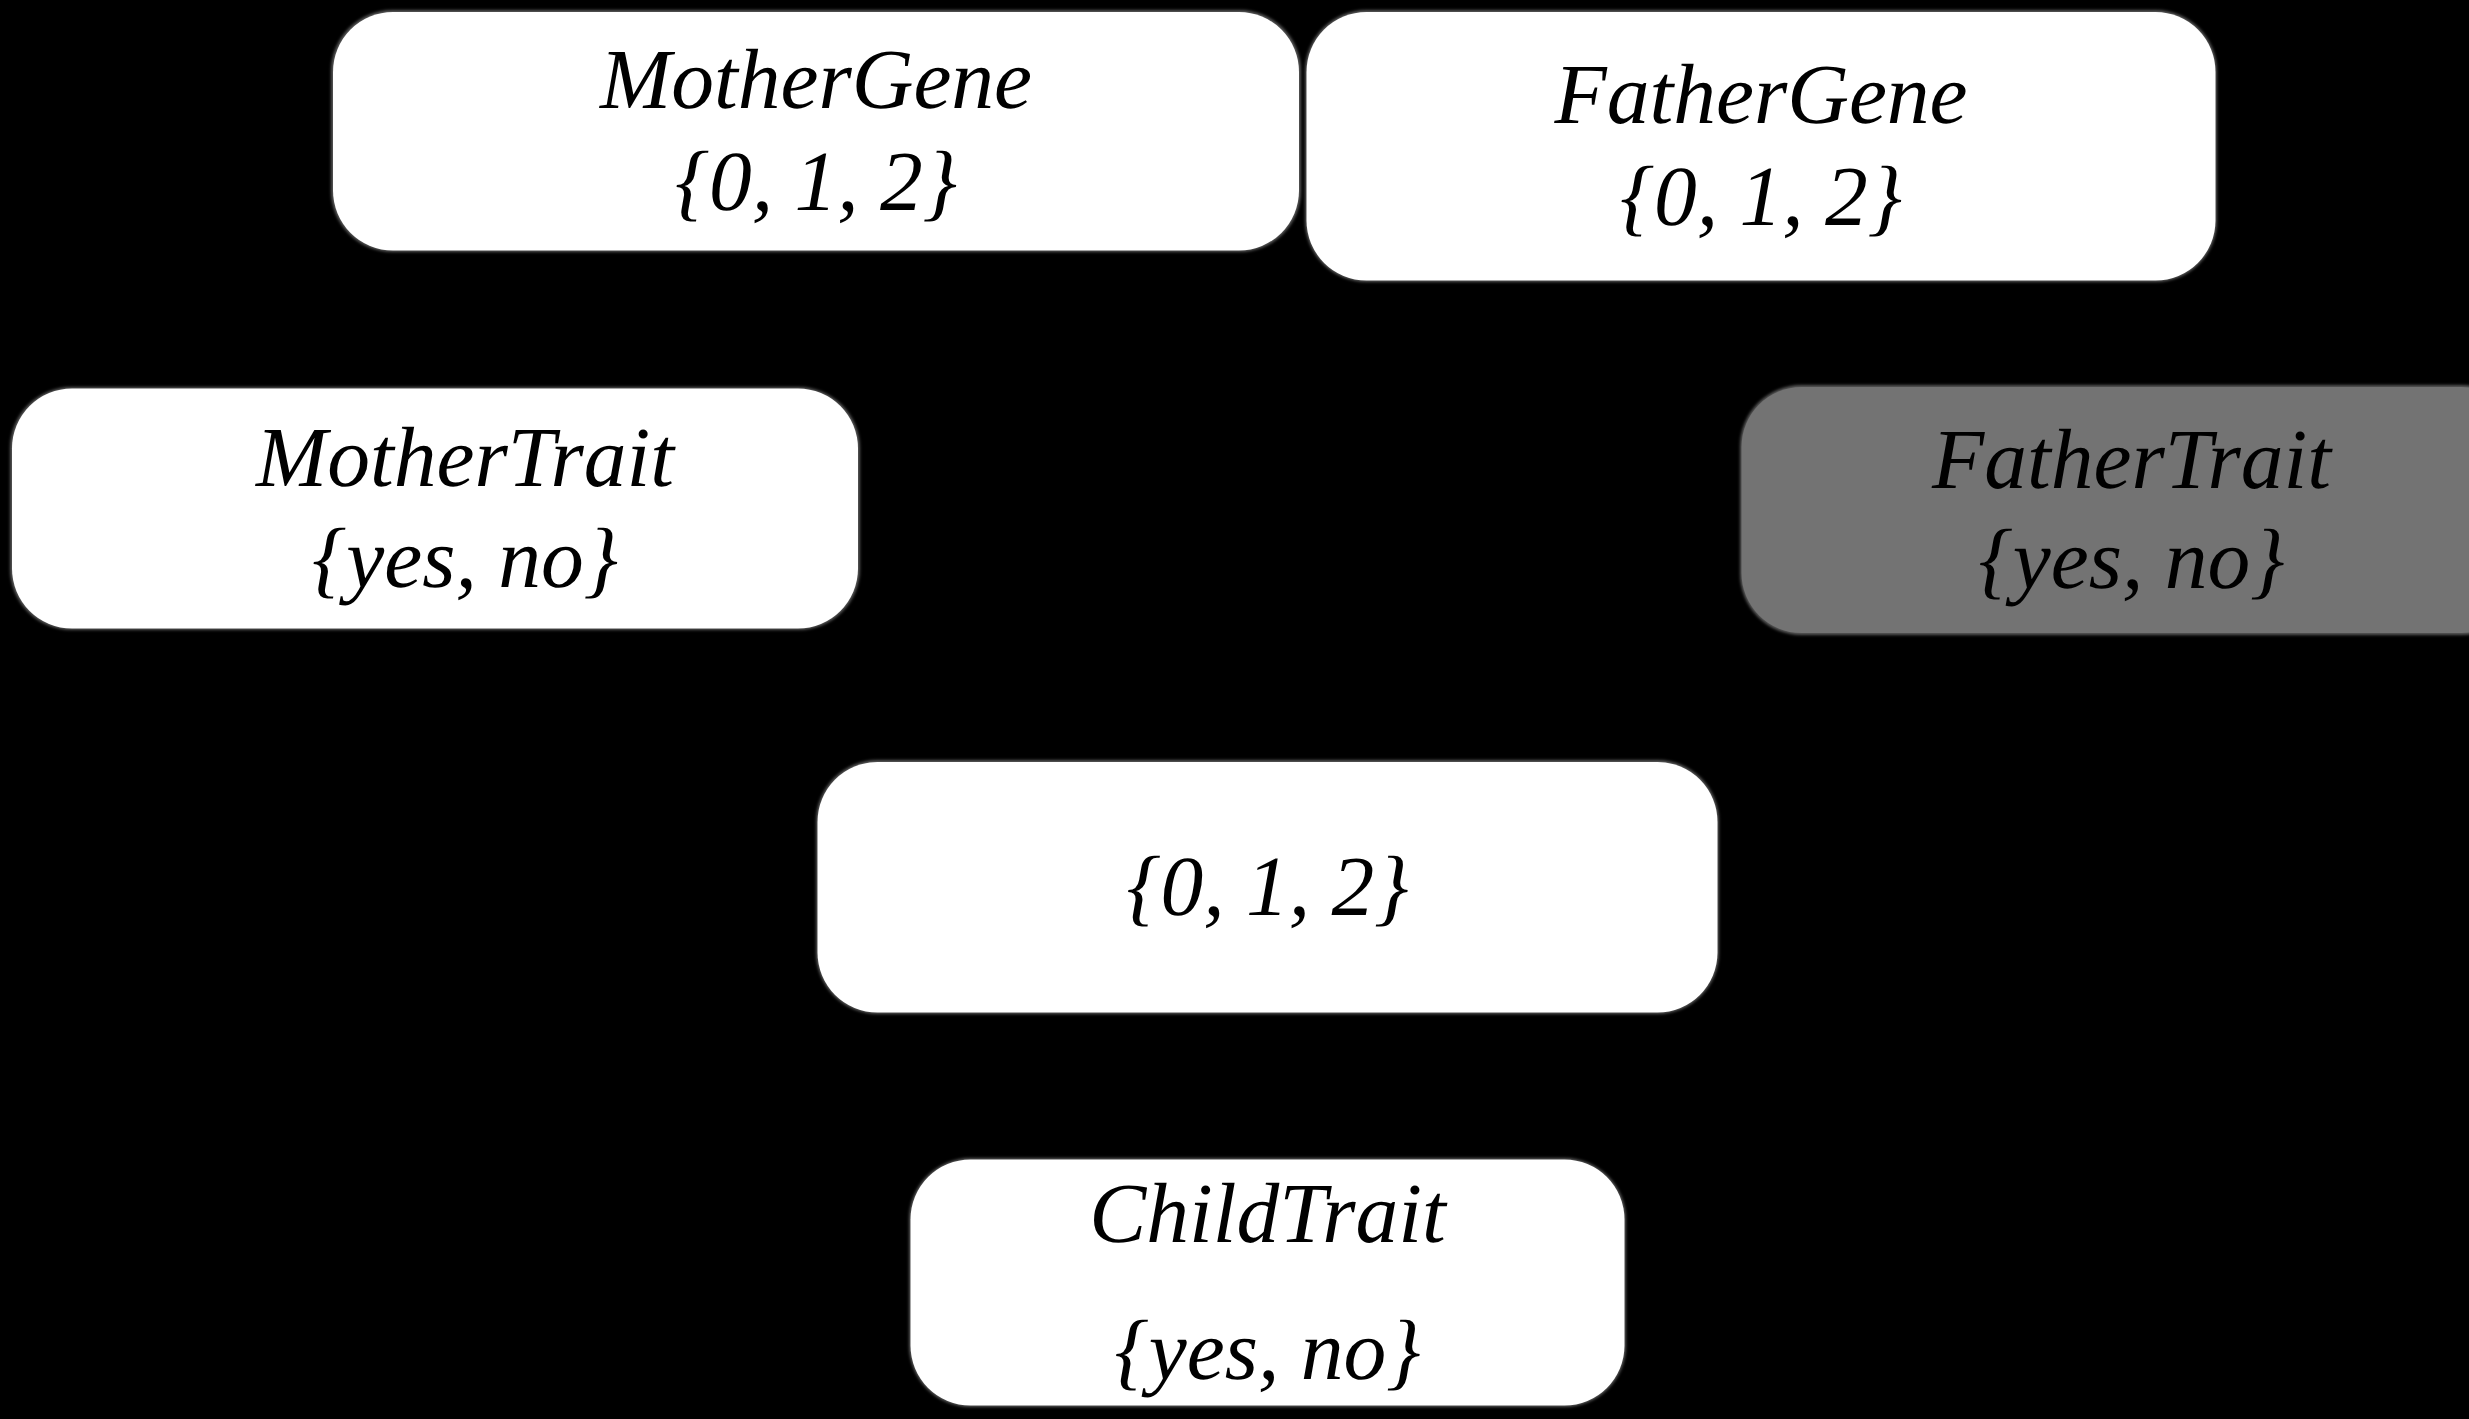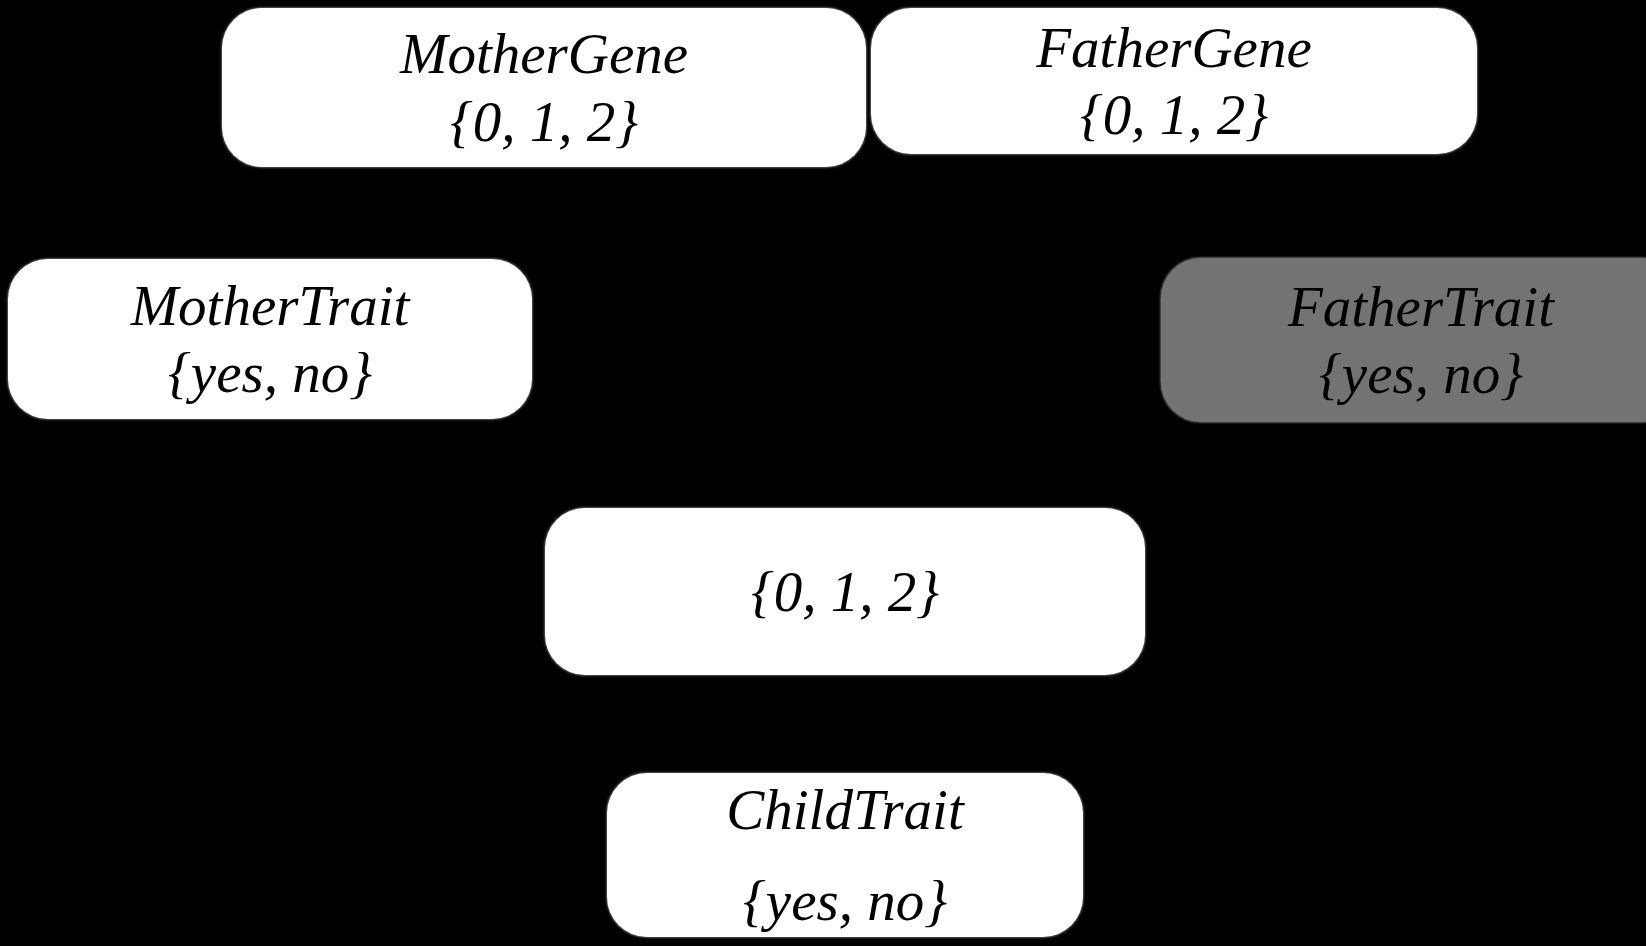--- a/index.html
+++ b/index.html
@@ -30,42 +30,42 @@
     line-height: 1.18;
     box-shadow: 0 0 2px 1px rgba(255,255,255,0.35); 
   }
   .node .node-label,
   .node .node-domain {
     display: block;
     white-space: nowrap;
   }
   
   .pos-mother-gene  { left: 222px;  top: 8px;   width: 644px; height: 159px; }
-  .pos-father-gene  { left: 871px;  top: 8px;   width: 606px; height: 146px; }
+  .pos-father-gene  { left: 871px;  top: 8px;   width: 606px; height: 179px; }
   .pos-mother-trait { left: 8px;    top: 259px; width: 524px; height: 160px; }
   .pos-father-trait { left: 1115px; top: 258px; width: 520px; height: 164px; }
   .pos-child-gene   { left: 545px;  top: 508px; width: 600px; height: 167px; }
   .pos-child-trait  { left: 607px;  top: 773px; width: 476px; height: 164px; }
 </style>
 </head>
 <body style="background: rgb(0, 0, 0);">
 
 <div class="canvas" style="background: rgb(0, 0, 0);">
 
   <div class="node pos-mother-gene" style="background: rgb(255, 255, 255); color: rgb(0, 0, 0);">
     <span class="node-label">MotherGene</span>
     <span class="node-domain">{0, 1, 2}</span>
   </div>
 
   <div class="node pos-father-gene" style="background: rgb(255, 255, 255); color: rgb(0, 0, 0);">
     <span class="node-label">FatherGene</span>
     <span class="node-domain">{0, 1, 2}</span>
   </div>
 
-  <div class="node pos-mother-trait" style="background: rgb(255, 255, 255); color: rgb(0, 0, 0);">
+  <div class="node pos-mother-trait" style="background: rgb(255, 255, 255); color: rgb(0, 0, 0); padding-left: 40px;">
     <span class="node-label">MotherTrait</span>
     <span class="node-domain">{yes, no}</span>
   </div>
 
   <div class="node pos-father-trait" style="background: #737373; color: rgb(0, 0, 0); margin-left: 46px;">
     <span class="node-label">FatherTrait</span>
     <span class="node-domain">{yes, no}</span>
   </div>
 
   <div class="node pos-child-gene" style="background: rgb(255, 255, 255); color: rgb(0, 0, 0);">

